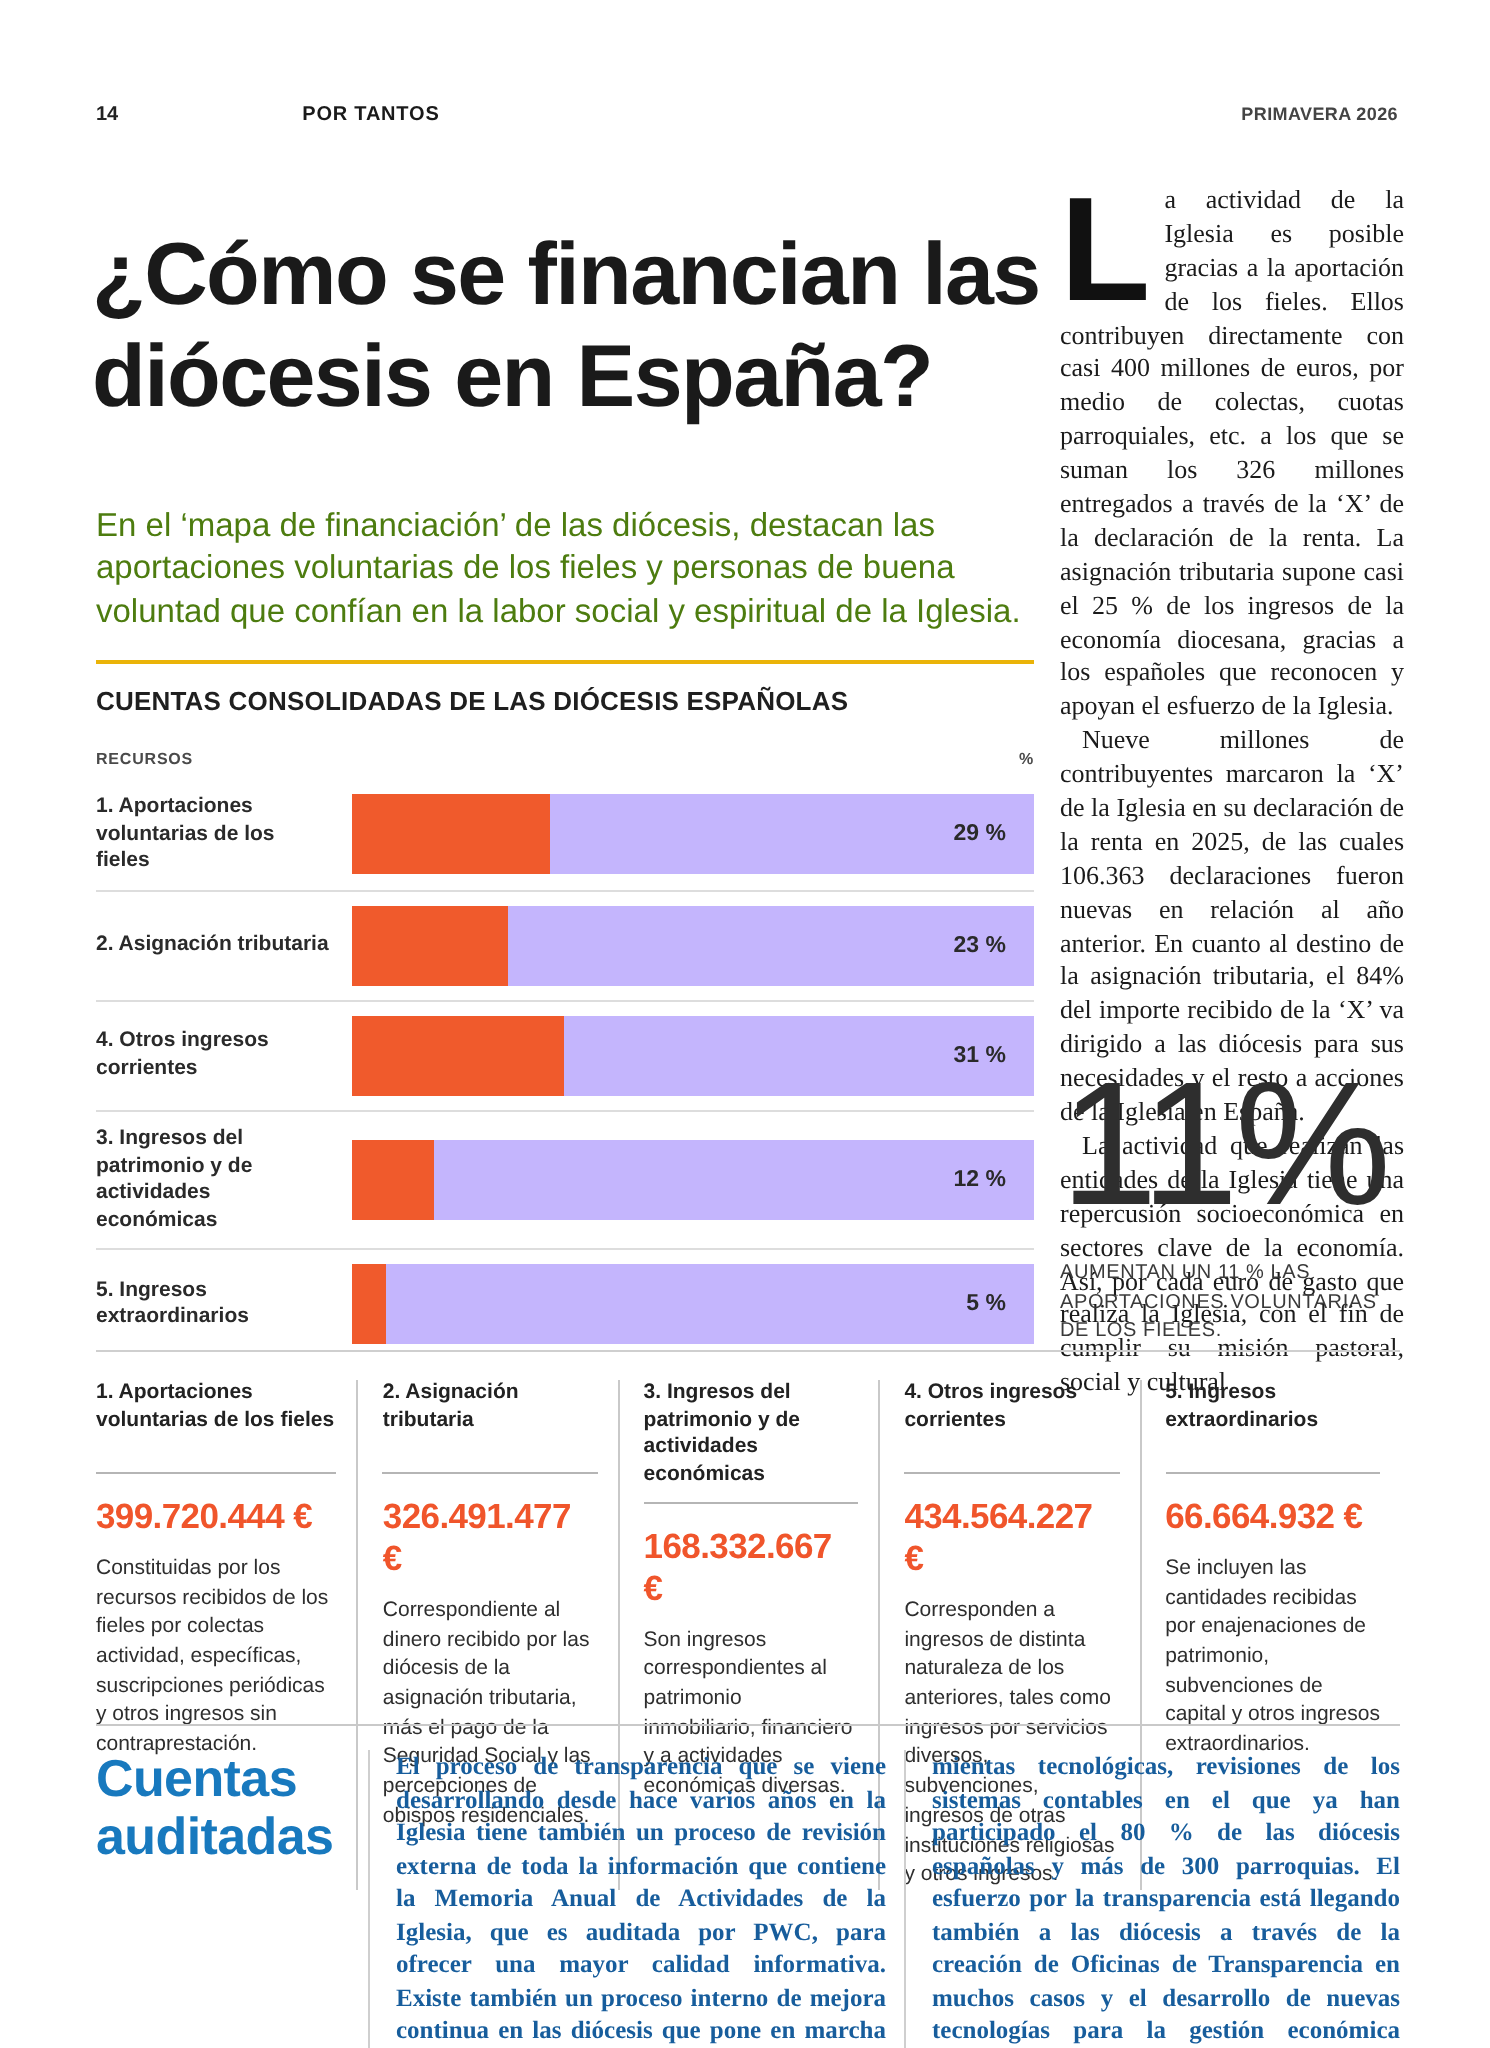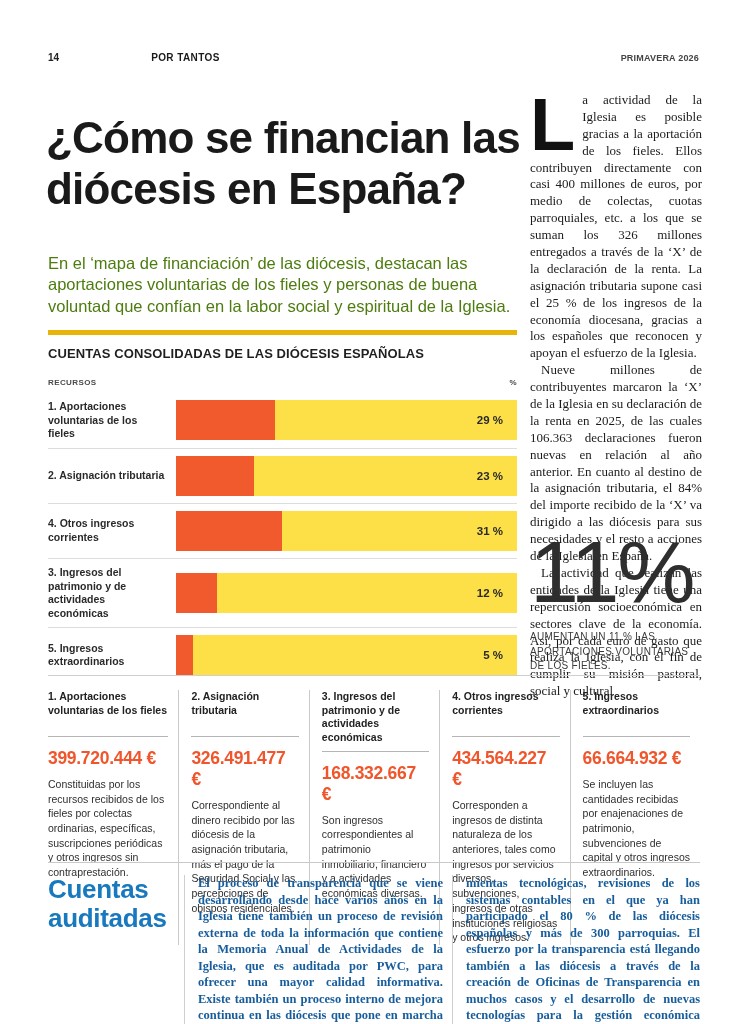--- a/index.html
+++ b/index.html
@@ -26,28 +26,28 @@
   .rightcol p + p{text-indent:11px;}
   .dropcap{float:left;font-family:"Liberation Sans",sans-serif;font-weight:900;
            font-size:74px;line-height:.82;margin:3px 7px 0 0;color:#111;}
 
   
   .highlight{position:absolute;top:528px;left:530px;width:190px;}
   .bignum{font-size:88px;font-weight:100;letter-spacing:-2px;line-height:1;color:#2e2e2e;}
   .bigcap{margin-top:14px;font-size:10px;line-height:1.45;letter-spacing:.3px;color:#3a3a3a;width:160px;}
 
   
-  .chart{position:absolute;top:330px;left:48px;width:469px;border-top:5px solid #eab308;padding-top:11px;}
+  .chart{position:absolute;top:330px;left:48px;width:469px;border-top:2px solid #eab308;padding-top:11px;}
   .chart-title{font-size:13px;font-weight:700;color:#1f1f1f;letter-spacing:.1px;}
   .axisrow{display:flex;justify-content:space-between;margin-top:17px;margin-bottom:6px;
            font-size:8px;font-weight:700;color:#4a4a4a;letter-spacing:.4px;}
   .crow{display:flex;align-items:center;padding:7px 0;}
   .crow + .crow{border-top:1px solid #ddd;}
   .clabel{width:118px;flex:none;font-size:10.5px;font-weight:600;line-height:1.3;color:#2a2a2a;padding-right:10px;}
-  .track{flex:1;height:40px;background:#fde047;position:relative;}
+  .track{flex:1;height:40px;background:#c4b5fd;position:relative;}
   .fill{position:absolute;left:0;top:0;bottom:0;background:#F05A2C;}
   .pct{position:absolute;right:14px;top:50%;transform:translateY(-50%);
        font-size:11.5px;font-weight:700;color:#2a2a2a;}
 
   
   .legend{position:absolute;top:675px;left:48px;width:652px;border-top:1px solid #cfcfcf;
           padding-top:14px;display:grid;grid-template-columns:repeat(5,1fr);}
   .lcol{padding:0 10px 0 12px;}
   .lcol:first-child{padding-left:0;}
   .lcol + .lcol{border-left:1px solid #c9c9c9;}
@@ -133,21 +133,21 @@
         <span class="pct">5 %</span>
       </div>
     </div>
   </div>
 
   <div class="legend">
     <div class="lcol">
       <div class="ltitle">1. Aportaciones voluntarias de los fieles</div>
       <div class="lrule"></div>
       <div class="lamount">399.720.444 €</div>
-      <div class="ldesc">Constituidas por los recursos recibidos de los fieles por colectas ordinarias, específicas, suscripciones periódicas y otros ingresos sin contraprestación.</div>
+      <div class="ldesc">Constituidas por los recursos recibidos de los fieles por colectas actividad, específicas, suscripciones periódicas y otros ingresos sin contraprestación.</div>
     </div>
     <div class="lcol">
       <div class="ltitle">2. Asignación tributaria</div>
       <div class="lrule"></div>
       <div class="lamount">326.491.477 €</div>
       <div class="ldesc">Correspondiente al dinero recibido por las diócesis de la asignación tributaria, más el pago de la Seguridad Social y las percepciones de obispos residenciales.</div>
     </div>
     <div class="lcol">
       <div class="ltitle">3. Ingresos del patrimonio y de actividades económicas</div>
       <div class="lrule"></div>

